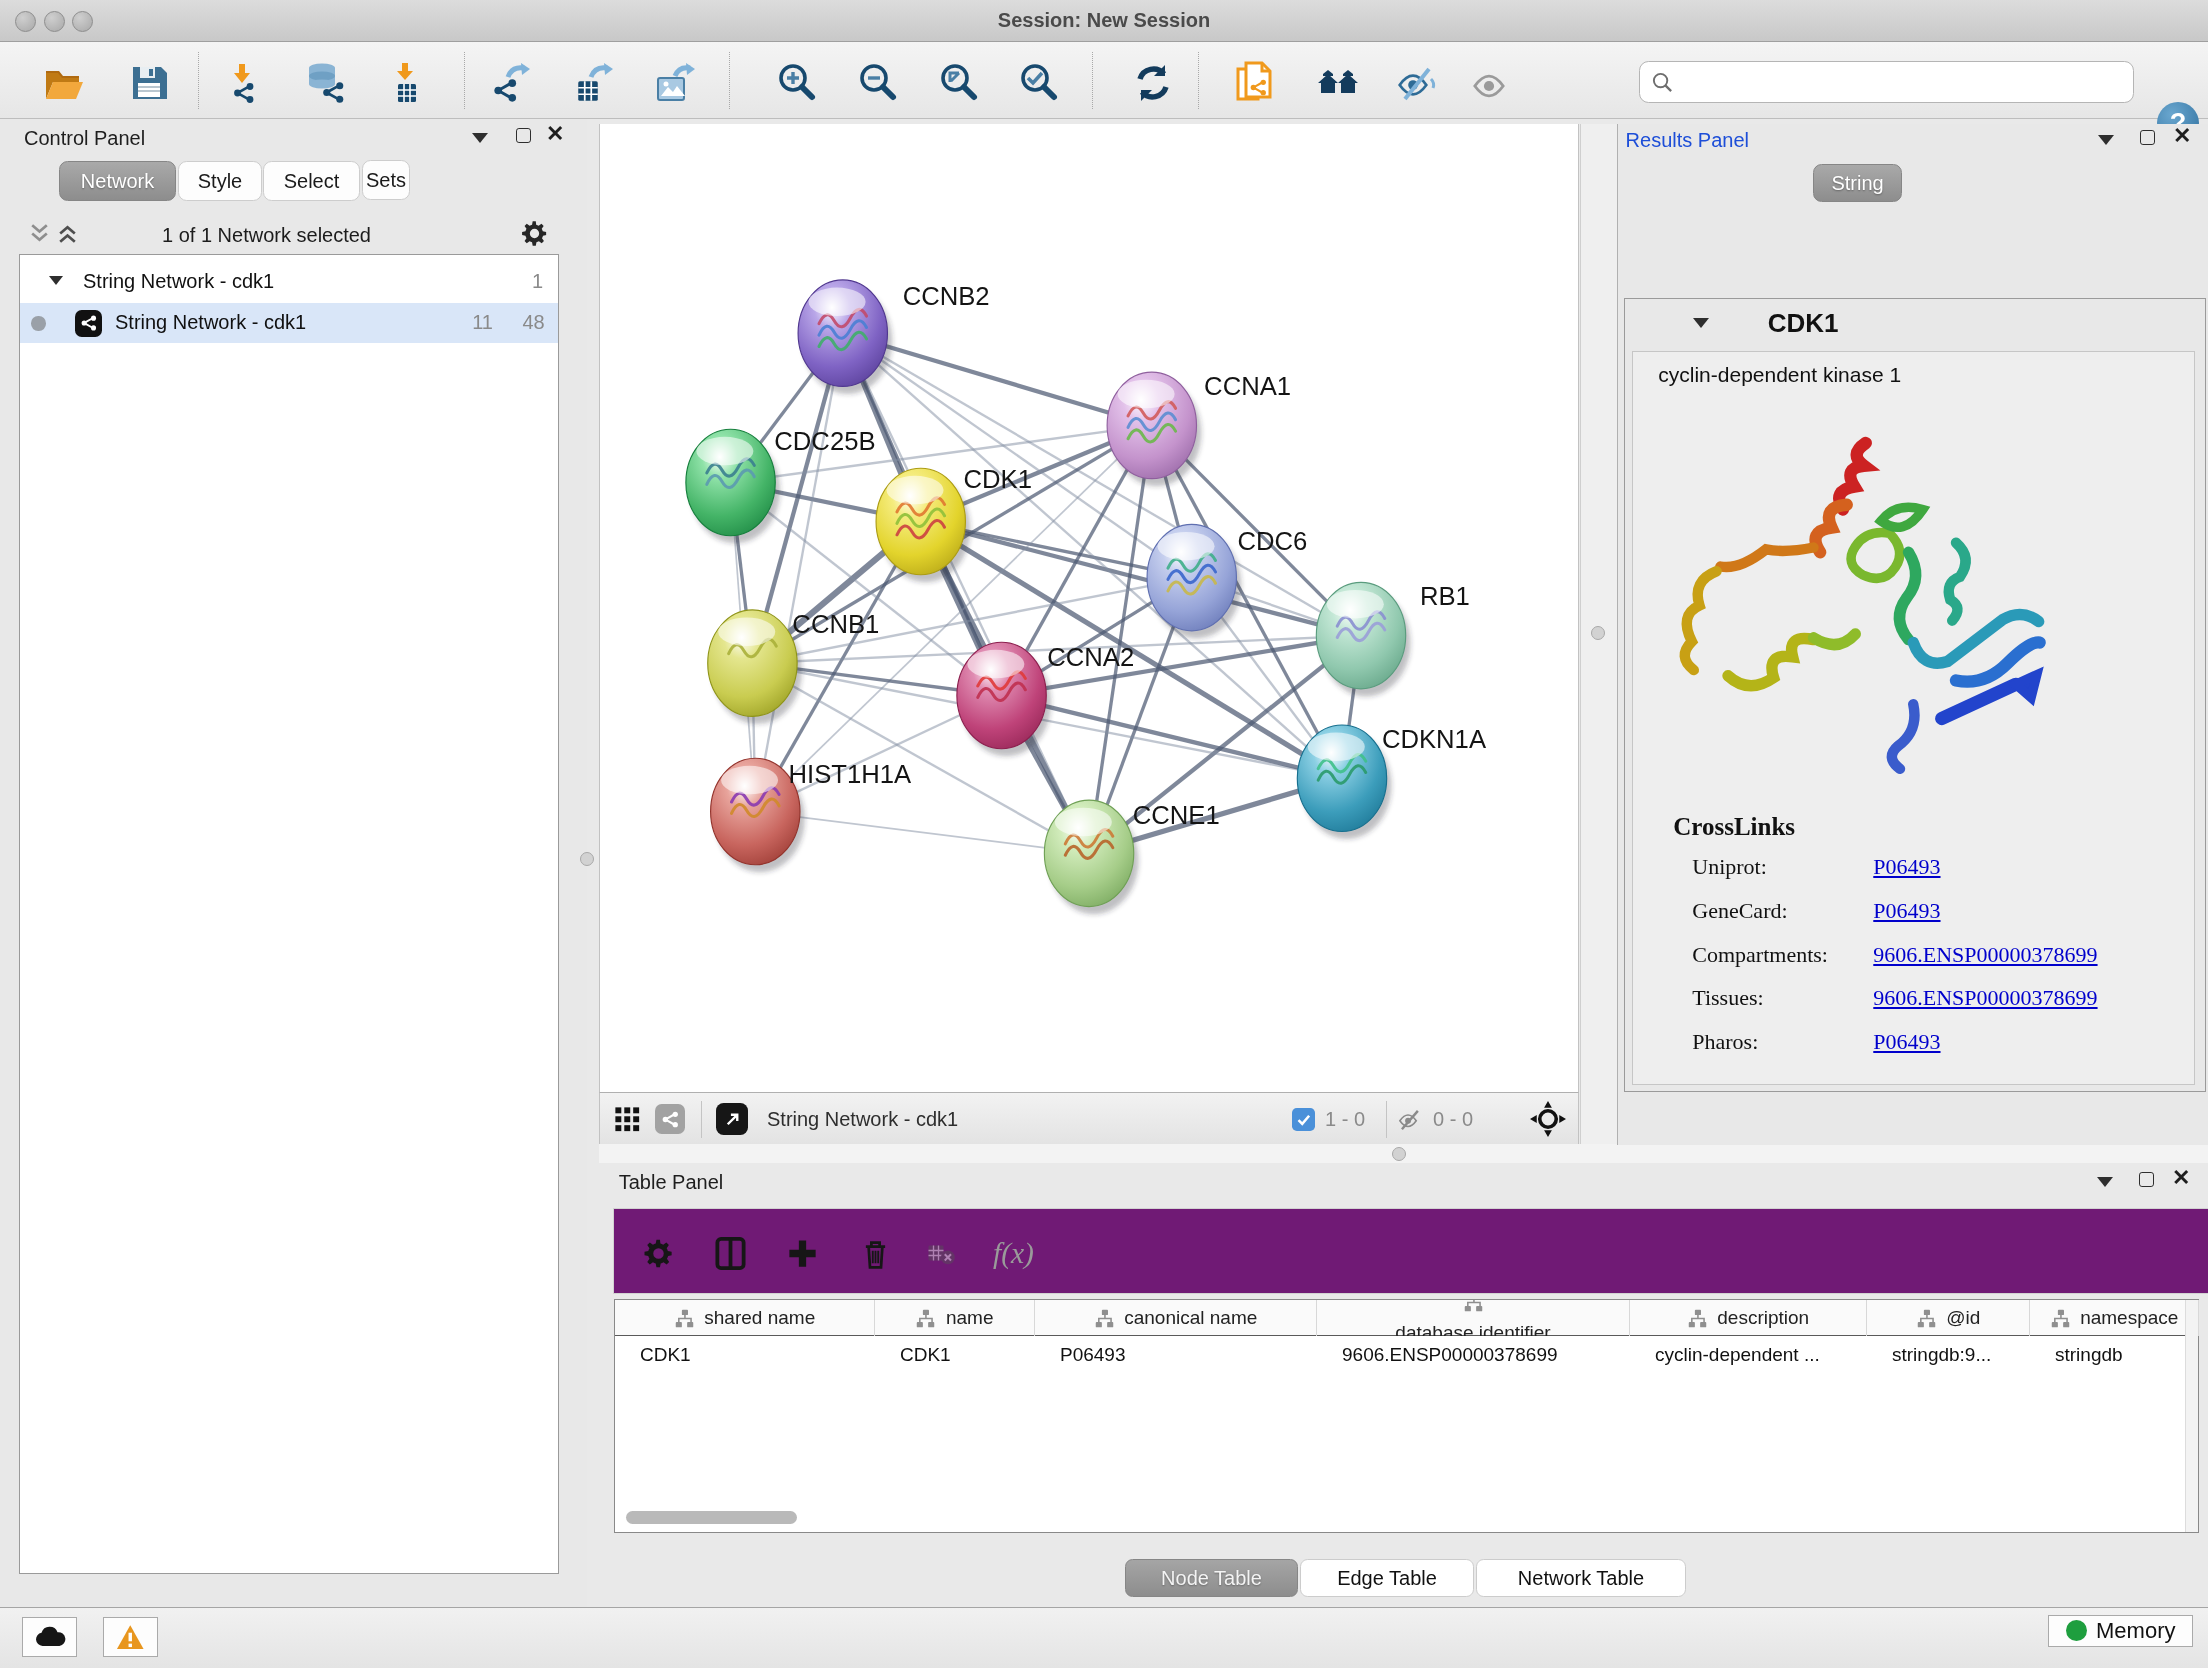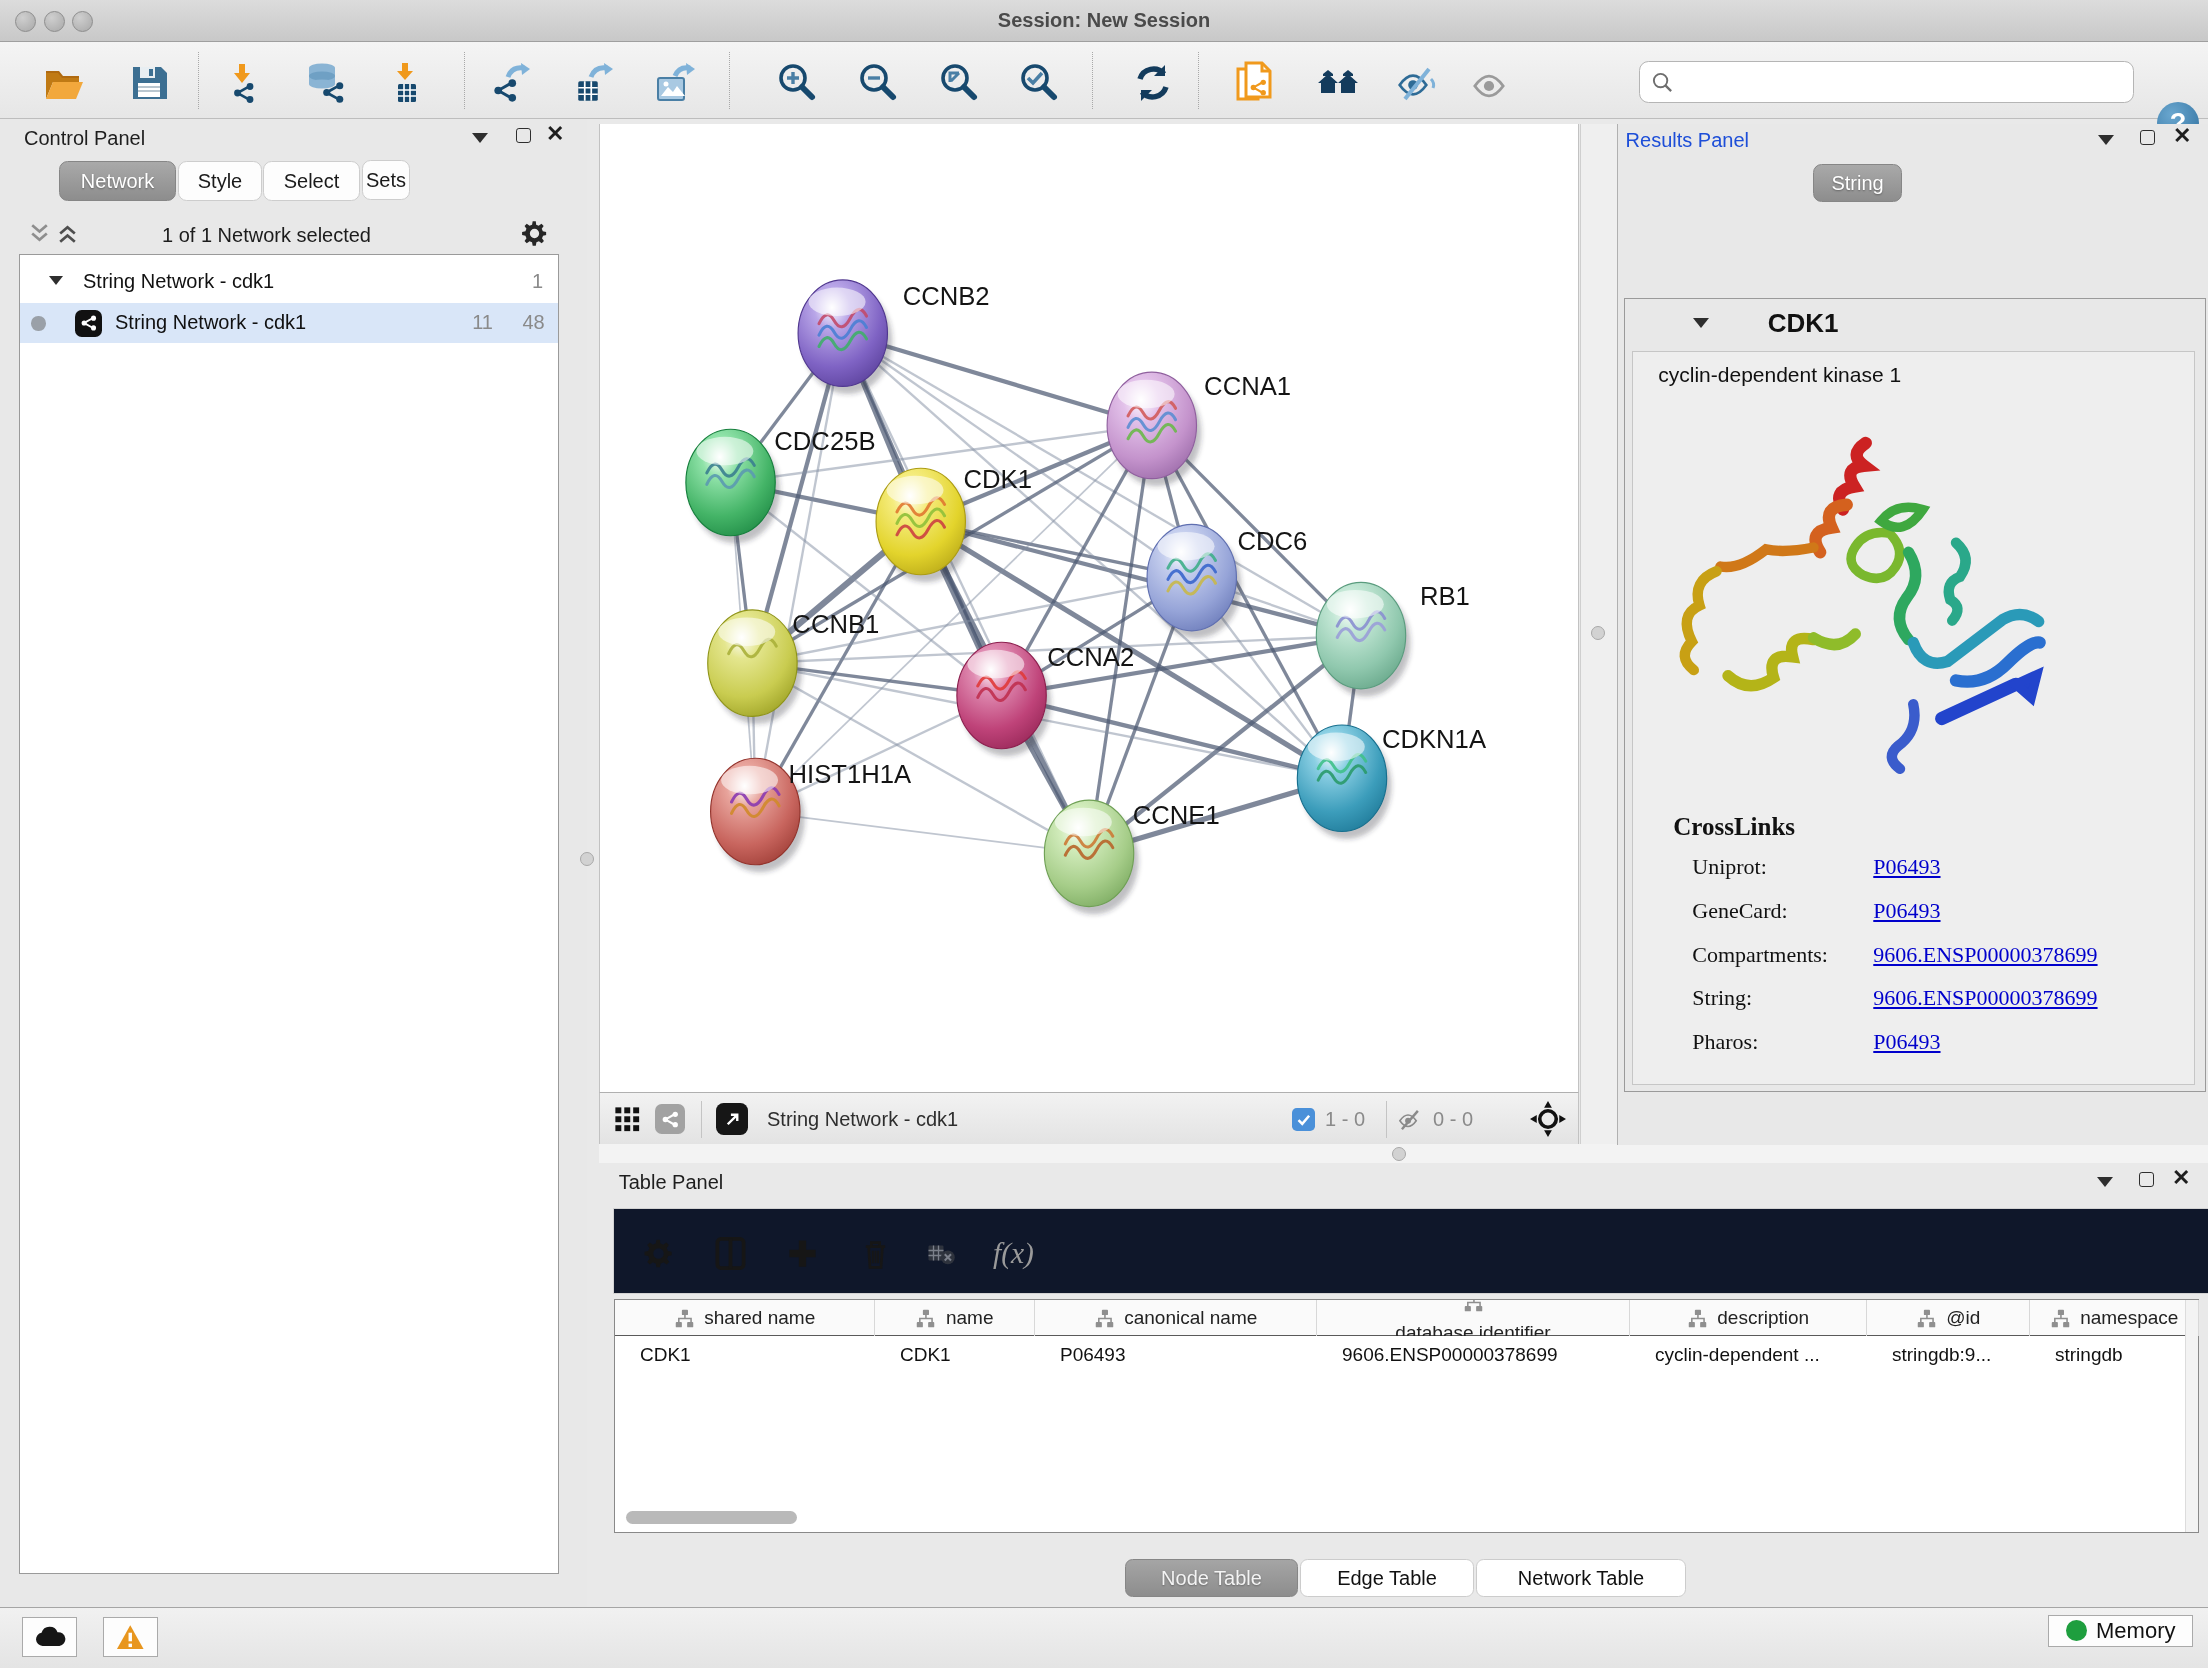--- a/index.html
+++ b/index.html
@@ -52,21 +52,21 @@
   .rp-btn{position:absolute;top:19px;height:42px;background:#fff;border:1px solid #c6c6c6;border-radius:9.5px;
     font-size:20px;display:flex;align-items:center;justify-content:center;color:#111}
   .rp-box2{position:absolute;left:5.7px;top:174px;width:582px;height:794px;background:#e8e8e8;border:1.9px solid #9a9a9a}
   .rp-inner{position:absolute;left:7.6px;top:52px;width:563px;height:734px;background:#eeeeee;border:1px solid #c6c6c6}
   .serif{font-family:"Liberation Serif",serif}
   .xlink-row{position:absolute;left:0;width:100%;height:44px}
   .xlink-label{position:absolute;left:59px;font-size:22px;color:#111}
   .xlink-val{position:absolute;left:240px;font-size:22px;color:#0000cc;text-decoration:underline}
   
   .tablepanel{position:absolute;left:613px;top:1163px;width:1596px;height:444px;background:#e9e9e9}
-  .tp-toolbar{position:absolute;left:0px;top:45px;width:1596px;height:86px;background:#0f172a;border:1px solid #d2d2d2}
+  .tp-toolbar{position:absolute;left:0px;top:45px;width:1596px;height:86px;background:#701a75;border:1px solid #d2d2d2}
   .tp-tool{position:absolute;top:23px;width:42px;height:42px;display:flex;align-items:center;justify-content:center}
   .tbl{position:absolute;left:1px;top:136px;width:1585px;height:234px;background:#fff;border:1.9px solid #898989}
   .tbl-head{position:absolute;left:0;top:0;height:36px;display:flex;border-bottom:1.9px solid #5a5a5a;background:#fafafa}
   .th{height:36px;display:flex;align-items:center;justify-content:center;gap:9.5px;border-right:1px solid #d8d8d8;
     font-size:19px;color:#222;overflow:hidden;white-space:nowrap;flex:none}
   .tbl-row{position:absolute;left:0;top:38px;height:34px;display:flex}
   .td{height:34px;display:flex;align-items:center;padding-left:25px;font-size:19px;color:#111;overflow:hidden;white-space:nowrap;flex:none}
   .hscroll-thumb{position:absolute;left:11.4px;bottom:7.6px;width:171px;height:13.3px;background:#b9b9b9;border-radius:7.6px}
   .vstrip{position:absolute;right:0;top:0;width:13.3px;height:100%;background:#f3f3f3;border-left:1px solid #dcdcdc}
   .bot-tab{position:absolute;top:396px;height:38px;border-radius:7.6px;display:flex;align-items:center;justify-content:center;
@@ -656,21 +656,21 @@
             </div>
             <div class="xlink-row" style="top: 44px;">
               <span class="xlink-label">GeneCard:</span>
               <a class="xlink-val">P06493</a>
             </div>
             <div class="xlink-row" style="top: 88px;">
               <span class="xlink-label">Compartments:</span>
               <a class="xlink-val">9606.ENSP00000378699</a>
             </div>
             <div class="xlink-row" style="top: 131px;">
-              <span class="xlink-label">String:</span>
+              <span class="xlink-label">Tissues:</span>
               <a class="xlink-val">9606.ENSP00000378699</a>
             </div>
             <div class="xlink-row" style="top: 175px;">
               <span class="xlink-label">Pharos:</span>
               <a class="xlink-val">P06493</a>
             </div>
           </div>
       </div>
     </div>
   </div>

